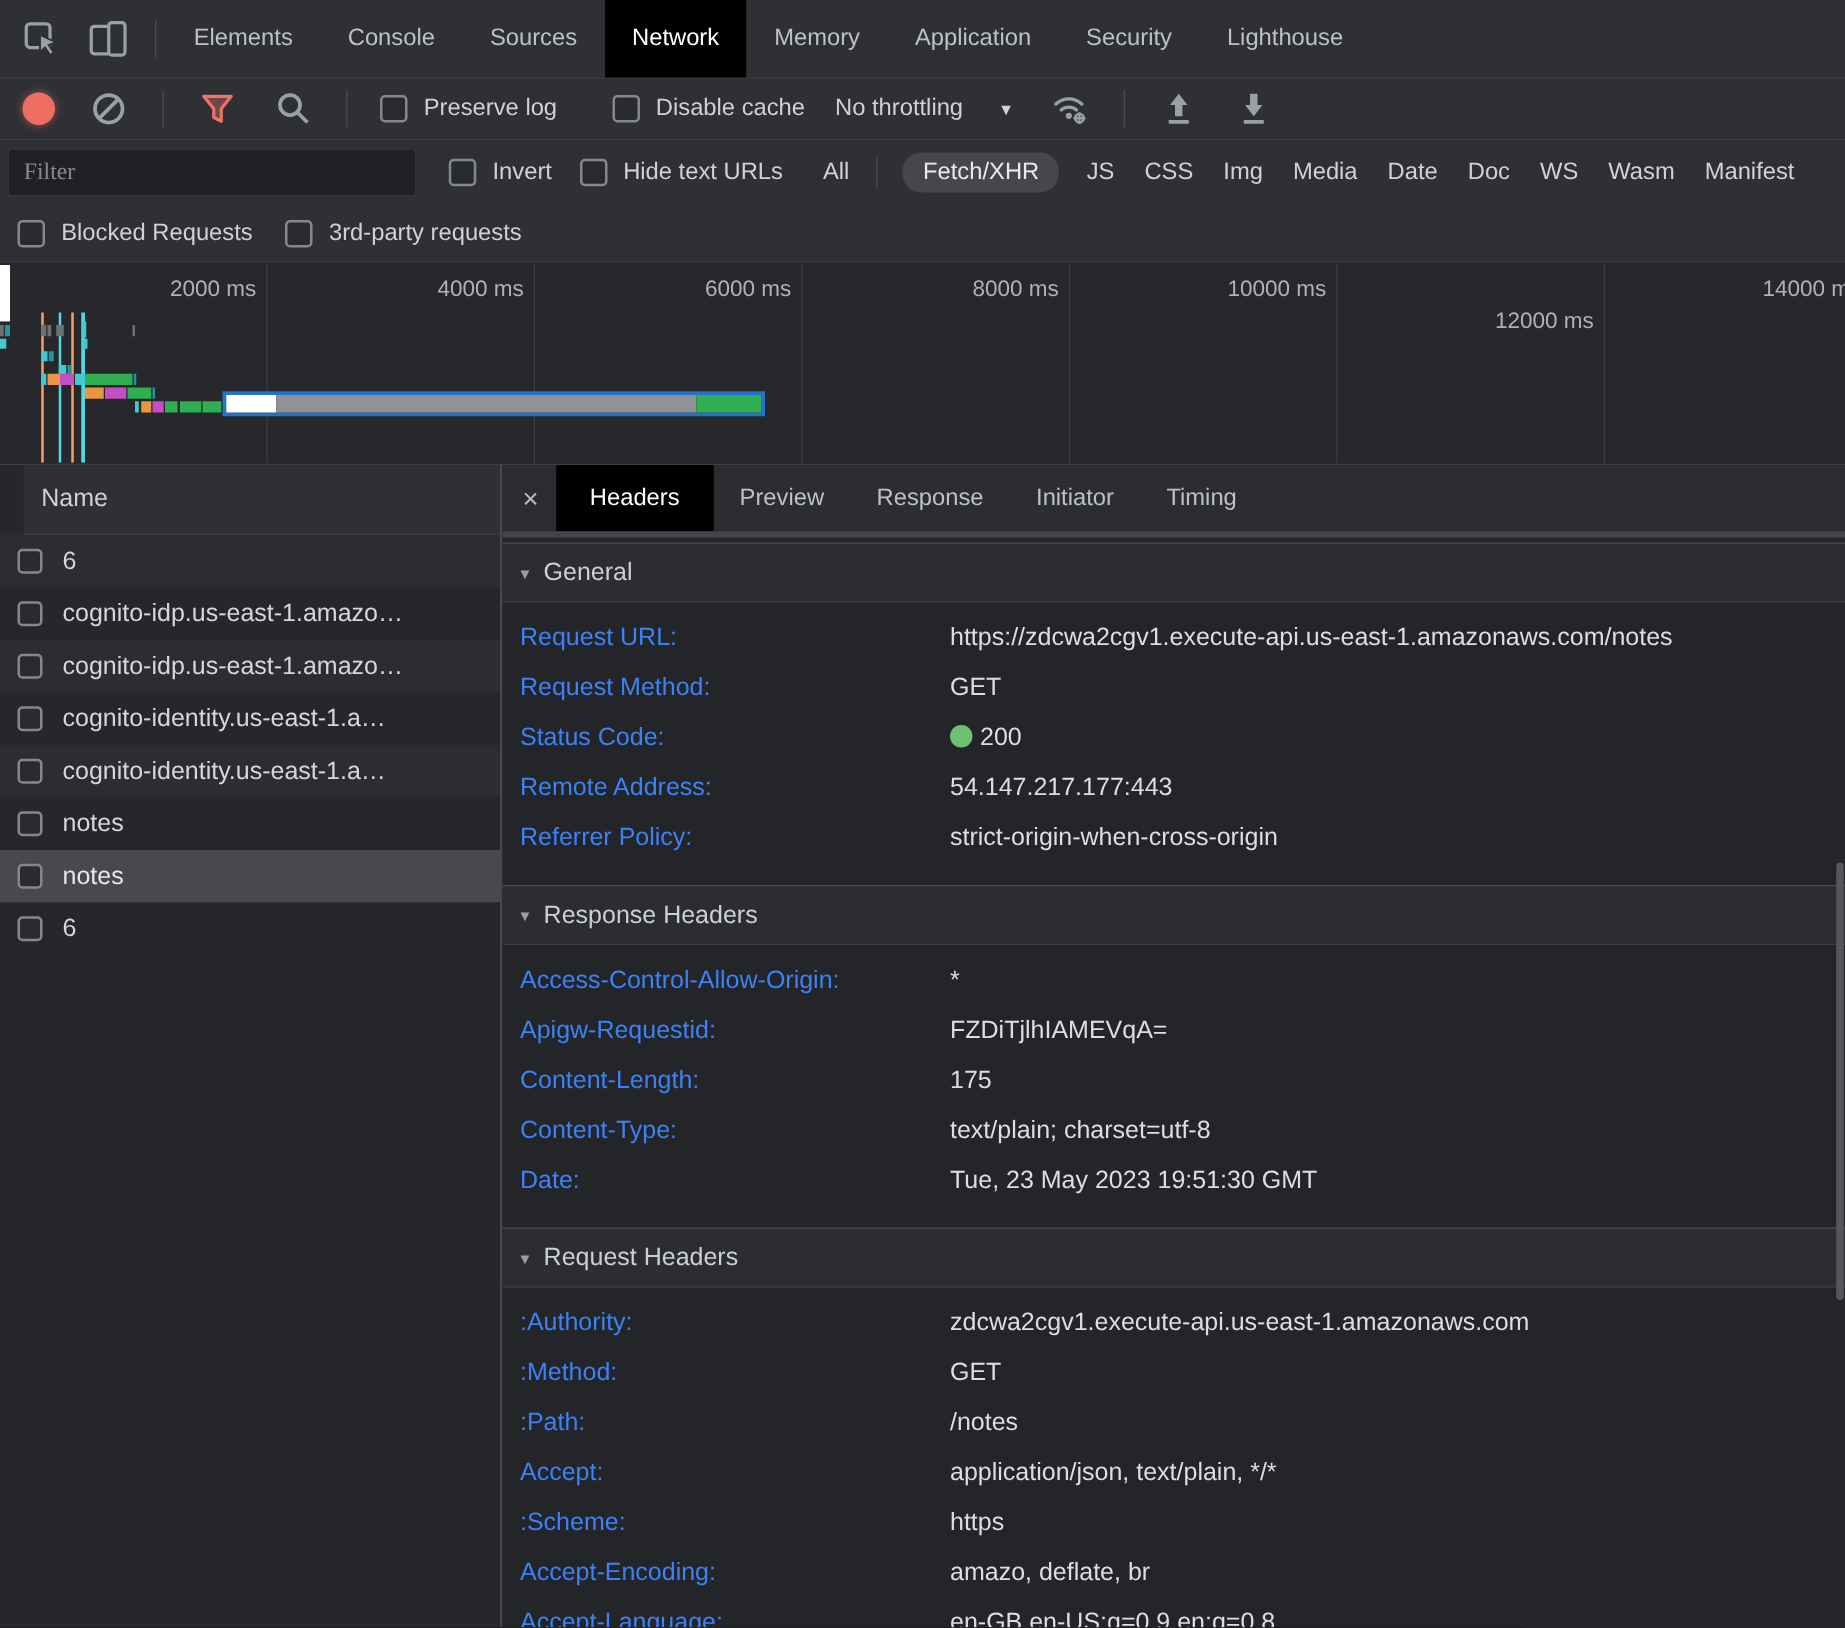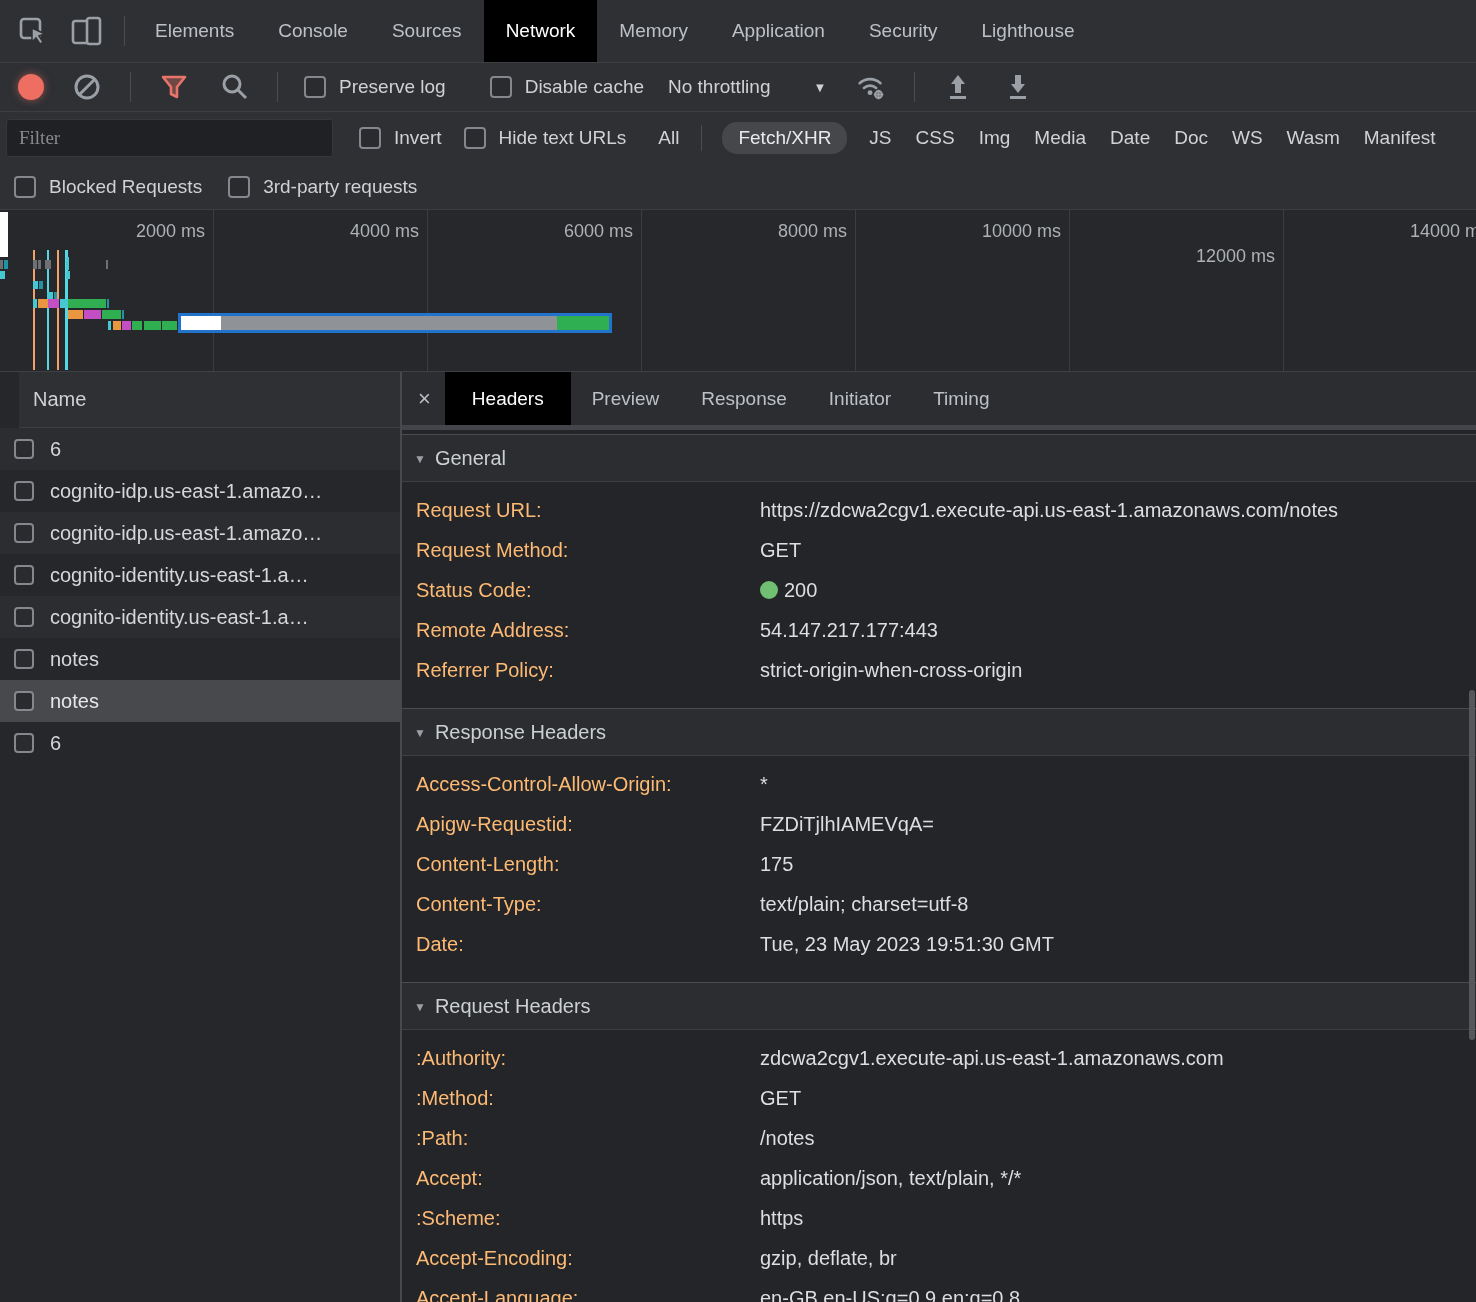--- a/index.html
+++ b/index.html
@@ -17,21 +17,21 @@
   .vsep{width:1px;height:30px;background:#4a4c50;align-self:center;}
   .main-tabs{display:flex;align-items:stretch;margin-left:8px;}
   .main-tab{display:flex;align-items:center;padding:0 22px;color:#bdc1c6;cursor:default;white-space:nowrap;}
   .main-tab.selected{background:#000;color:#fff;}
   
   .net-toolbar{height:49px;background:#2e3034;border-bottom:1px solid #3c3e42;display:flex;align-items:center;}
   .record-dot{width:26px;height:26px;border-radius:50%;background:#ee6e62;box-shadow:0 0 8px rgba(238,110,98,.55);margin-left:18px;}
   .tb-gap{width:26px;}
   .checkbox{width:22px;height:22px;border:2px solid #84888d;border-radius:4px;background:#2a2b2e;flex:none;}
   .cb-group{display:flex;align-items:center;gap:13px;color:#cfd1d4;white-space:nowrap;}
-  .throttle{display:flex;align-items:center;gap:43px;color:#cfd1d4;white-space:nowrap;}
+  .throttle{display:flex;align-items:center;gap:28px;color:#cfd1d4;white-space:nowrap;}
   .caret{font-size:13px;color:#cfd1d4;}
   
   .filter-row{height:52px;background:#2e3034;display:flex;align-items:center;overflow:hidden;}
   .filter-input{width:327px;height:38px;margin-left:6px;background:#1f2124;border:1px solid #35373b;border-radius:3px;
     color:#dadce0;font-family:Liberation Serif, serif;font-size:19px;padding:0 12px;outline:none;}
   .filter-input::placeholder{color:#87898c;}
   .types{display:flex;align-items:center;gap:20px;margin-left:30px;white-space:nowrap;color:#d0d2d5;}
   .type{padding:5px 2px;}
   .type.selected{background:#45474b;color:#e8eaed;border-radius:15px;padding:5px 16px;}
   .filter-row2{height:46px;background:#2e3034;border-bottom:1px solid #3c3e42;display:flex;align-items:center;padding-left:14px;gap:26px;}
@@ -59,21 +59,21 @@
   .close-x{display:flex;align-items:center;padding:0 14px 0 16px;color:#b9bcc0;font-size:22px;}
   .detail-tab{display:flex;align-items:center;padding:0 21px;color:#bdc1c6;white-space:nowrap;}
   .detail-tab.selected{background:#000;color:#fff;padding:0 27px;}
   .tab-strip-shadow{height:5px;flex:none;background:#43454a;}
   .detail-content{flex:1;padding-top:4px;overflow:hidden;position:relative;}
   .section + .section{margin-top:18px;}
   .section-header{height:48px;display:flex;align-items:center;gap:9px;padding-left:12px;background:#2b2d30;border-top:1px solid #4a4c50;border-bottom:1px solid #3d3f43;color:#cdd0d3;font-size:20px;}
   .tri{font-size:12px;color:#9b9fa4;transform:translateY(1px);}
   .section-rows{padding-top:8px;}
   .kv-row{display:flex;align-items:center;height:40px;padding-left:14px;font-size:20px;white-space:nowrap;}
-  .kv-key{width:344px;flex:none;color:#fdba74;}
+  .kv-key{width:344px;flex:none;color:#3b82f6;}
   .kv-val{color:#dcdee1;}
   .status-dot{display:inline-block;width:18px;height:18px;border-radius:50%;background:#70bf73;margin-right:6px;vertical-align:-2px;}
   .scroll-thumb{position:absolute;right:1px;top:260px;width:6px;height:350px;border-radius:3px;background:#55575a;}
   svg{display:block;}
 </style>
 </head>
 <body>
 
 <div class="devtools">
 
@@ -401,21 +401,21 @@
             <div class="kv-row">
               <span class="kv-key">Accept:</span>
               <span class="kv-val">application/json, text/plain, */*</span>
             </div>
             <div class="kv-row">
               <span class="kv-key">:Scheme:</span>
               <span class="kv-val">https</span>
             </div>
             <div class="kv-row">
               <span class="kv-key">Accept-Encoding:</span>
-              <span class="kv-val">gzip, deflate, br</span>
+              <span class="kv-val">amazo, deflate, br</span>
             </div>
             <div class="kv-row">
               <span class="kv-key">Accept-Language:</span>
               <span class="kv-val">en-GB,en-US;q=0.9,en;q=0.8</span>
             </div>
           </div>
         </div>
 
         <div class="scroll-thumb"></div>
       </div>

